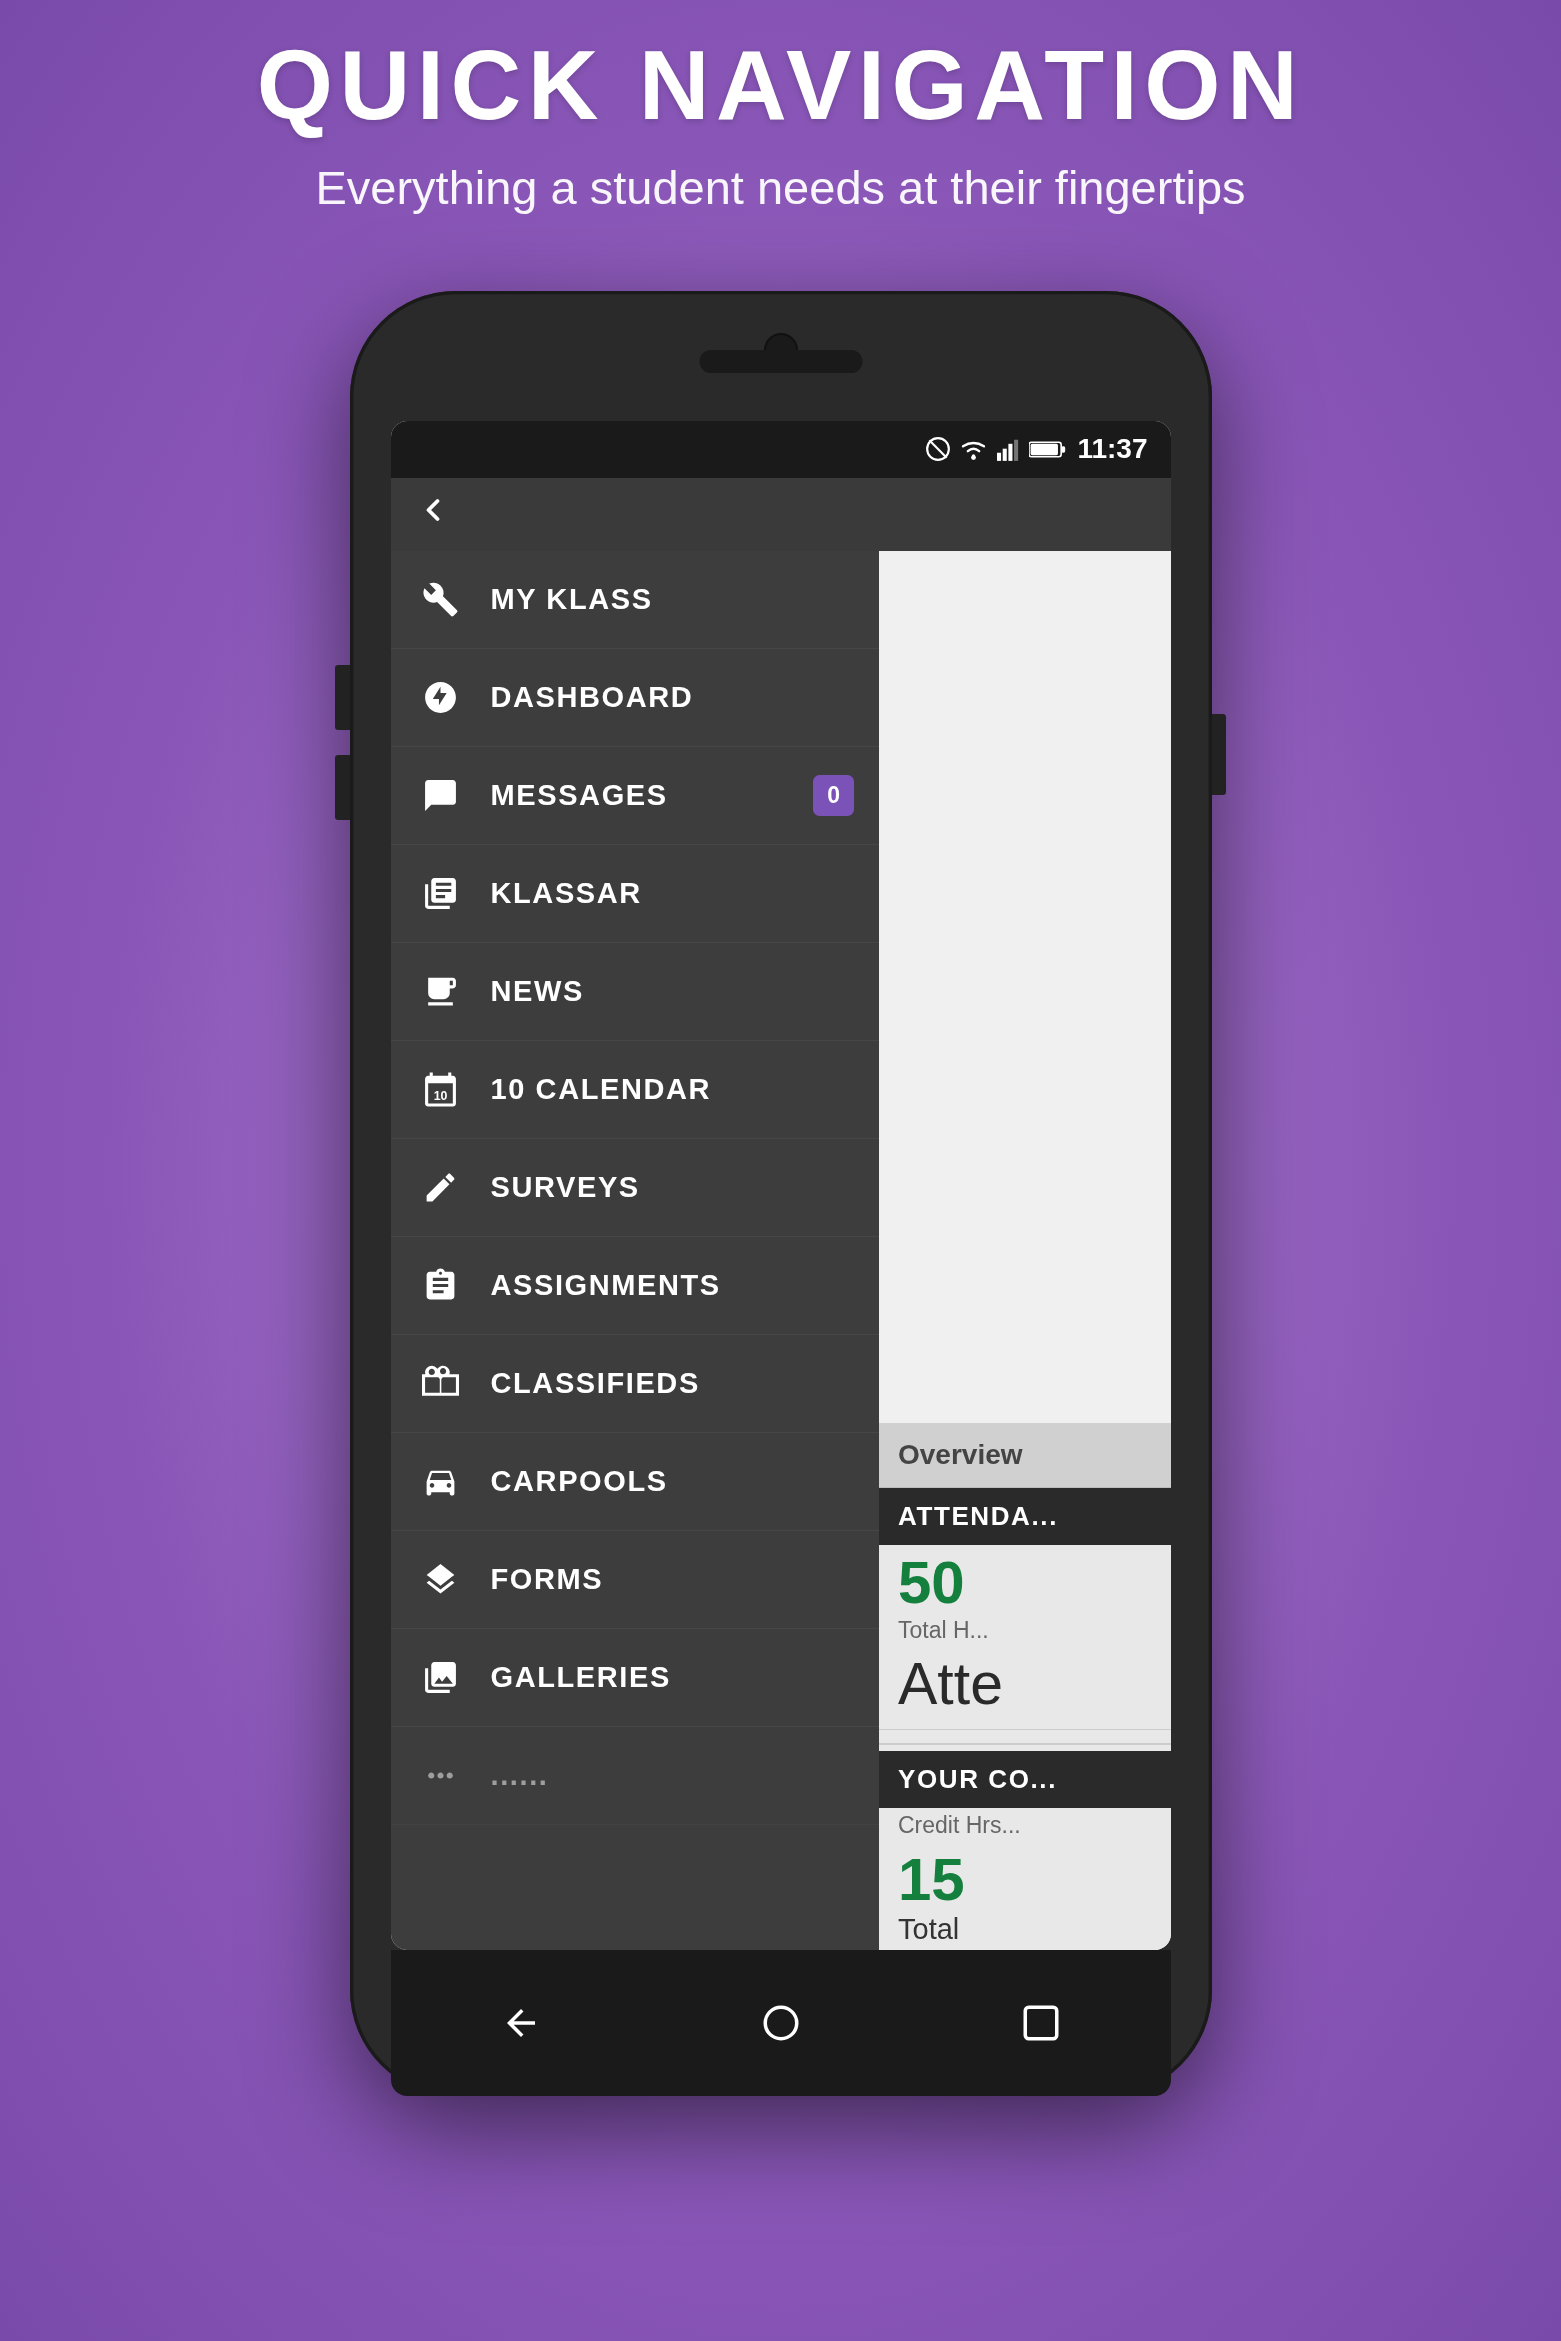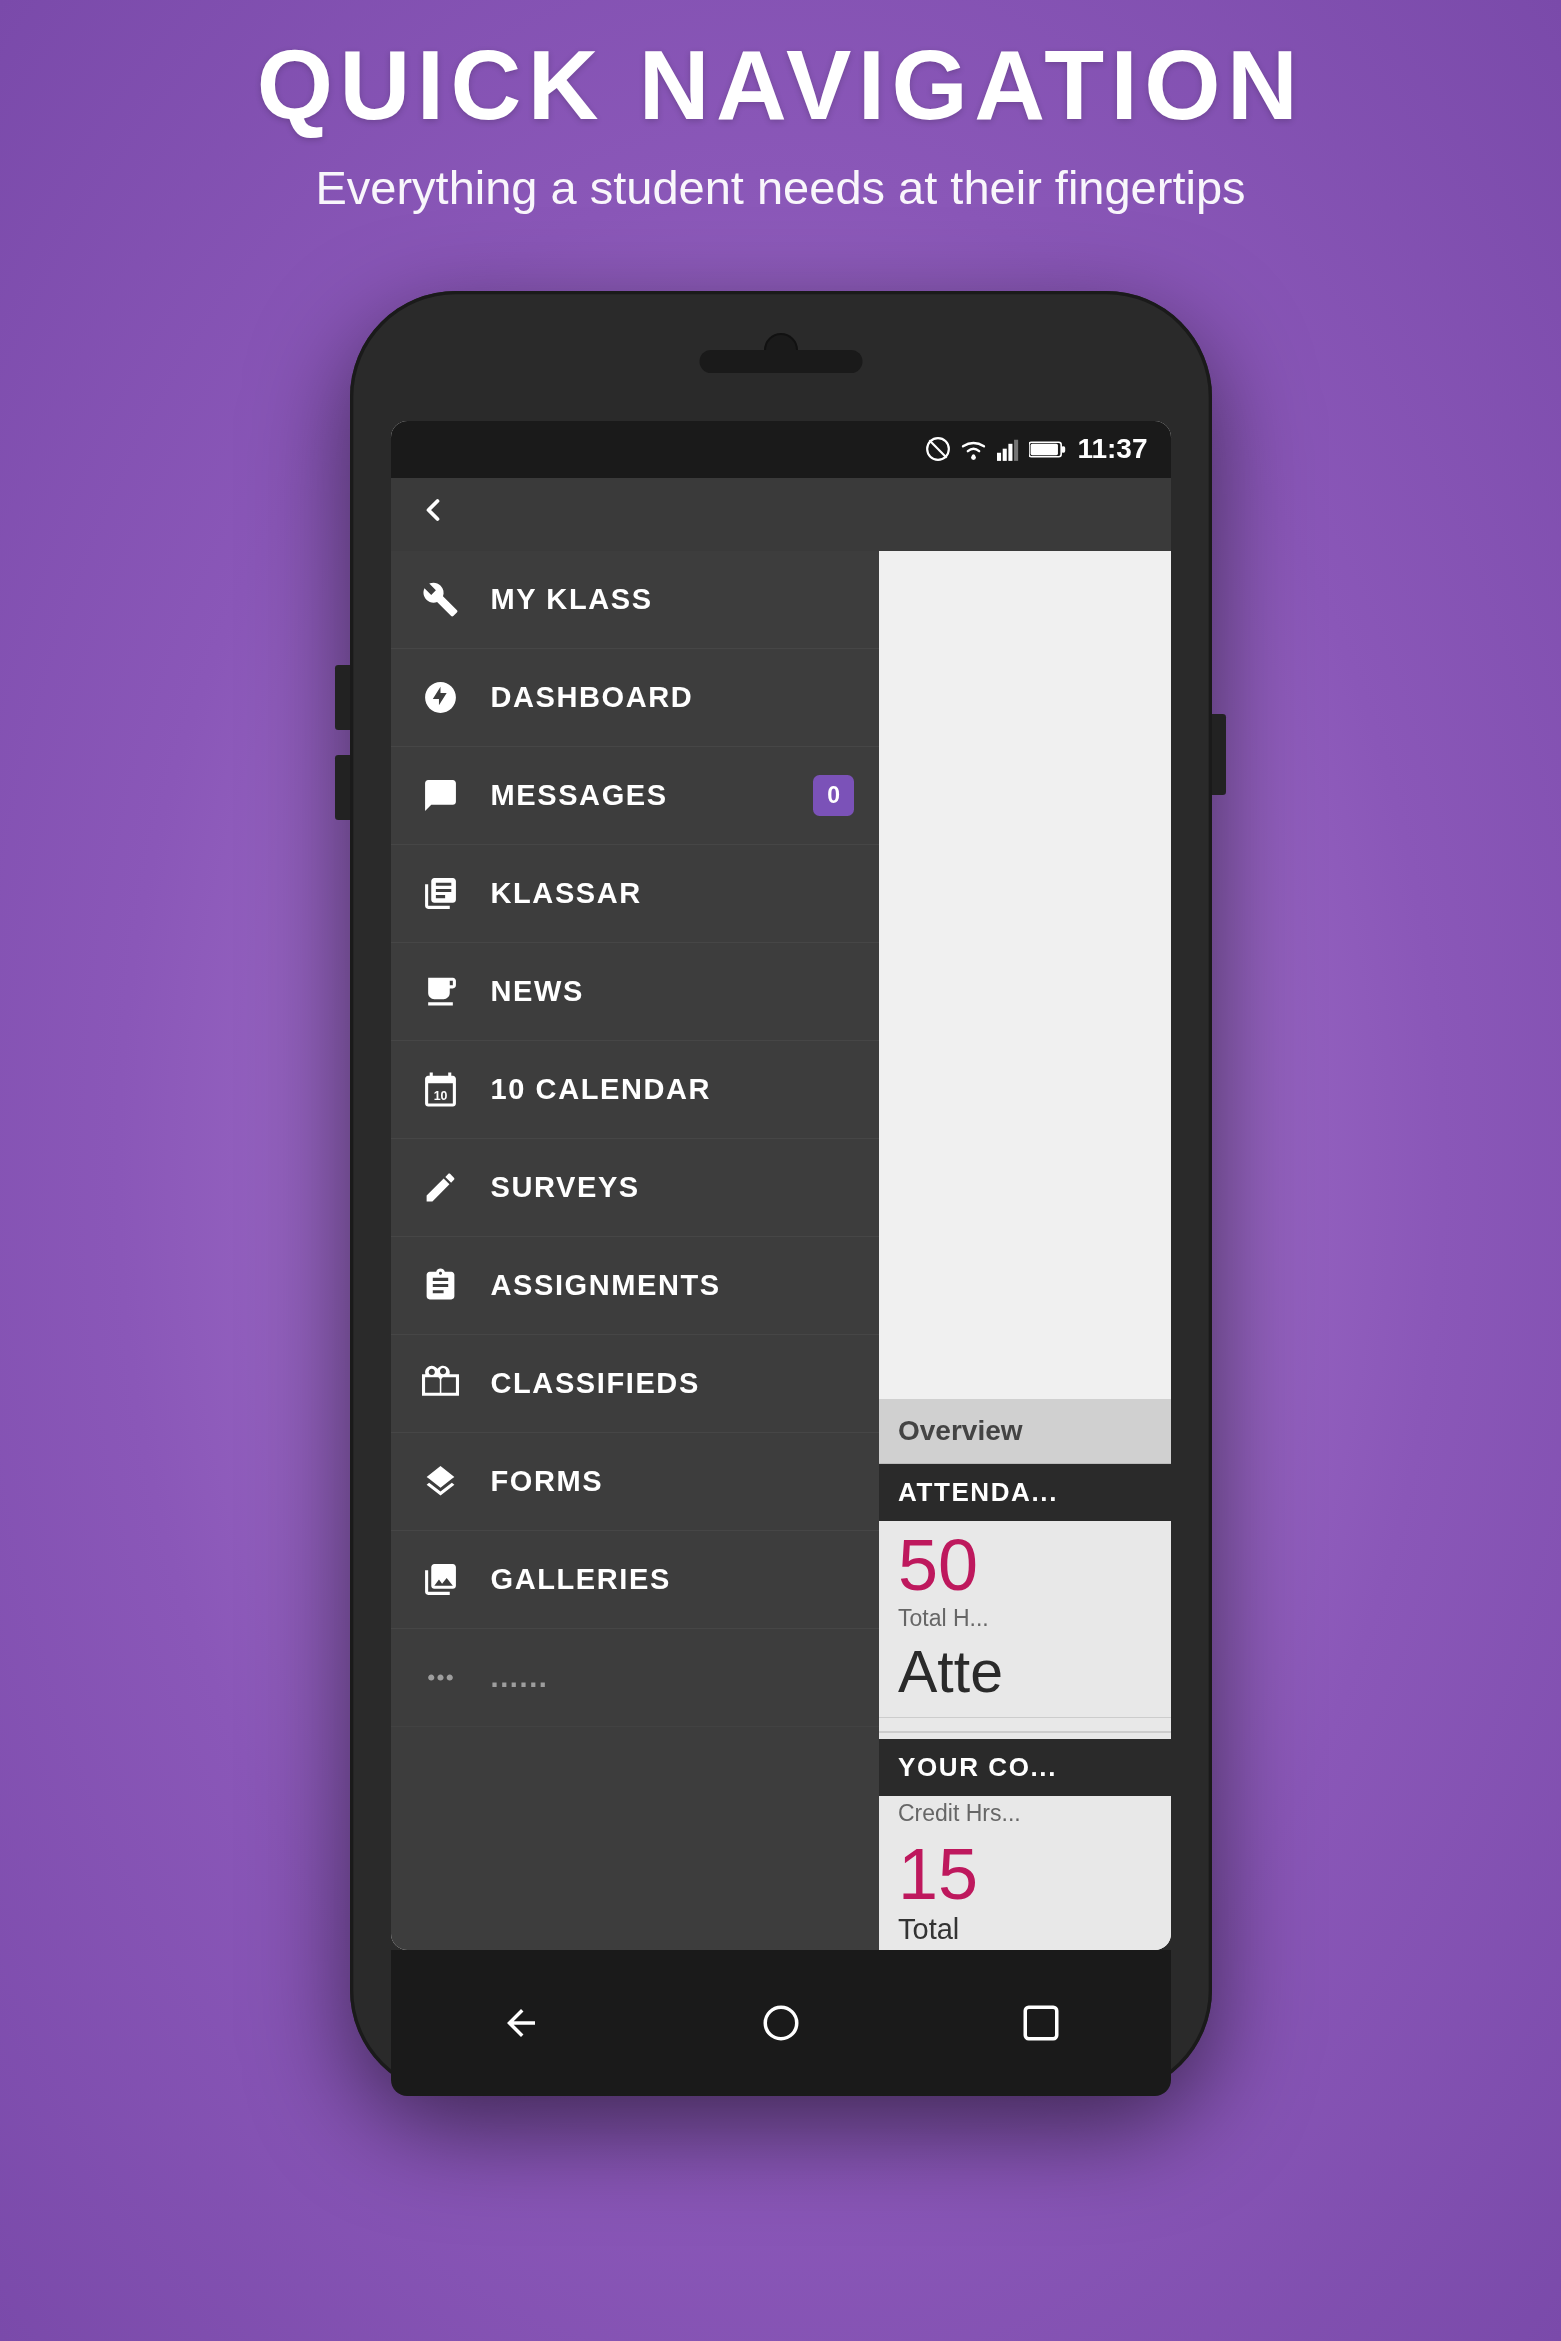--- a/index.html
+++ b/index.html
@@ -253,23 +253,23 @@
     .section-header {
       background: #2a2a2a;
       color: white;
       font-size: 26px;
       font-weight: 700;
       letter-spacing: 1.6px;
       padding: 13px 19.5px;
     }
 
     .section-value {
-      font-size: 72px;
-      font-weight: 400;
-      color: #be185d;
+      font-size: 60px;
+      font-weight: 700;
+      color: #15803d;
       padding: 8.1px 19.5px 0;
       line-height: 1;
     }
 
     .section-label {
       font-size: 23px;
       color: #666;
       padding: 3.3px 19.5px;
     }
 
@@ -450,20 +450,28 @@
 
         <div class="nav-item">
           <div class="nav-icon">
             <svg viewBox="0 0 24 24" fill="white">
               <path d="M20 6h-2.18c.07-.44.18-.88.18-1.34C18 2.54 15.96.5 13.66.5c-1.05 0-2.04.43-2.78 1.13L10 2.5l-.88-.87A3.85 3.85 0 006.34.5C4.04.5 2 2.54 2 4.66c0 .47.11.9.18 1.34H0v14h24V6h-4zm-6.34-4c1.1 0 2 .9 2 2s-.9 2-2 2-2-.9-2-2 .9-2 2-2zM6.34 2.5c1.1 0 2 .9 2 2s-.9 2-2 2-2-.9-2-2 .9-2 2-2zM22 18H2V8h8.54c.28.4.62.75 1 1.05V18h1v-8.95c.38-.29.72-.65 1-1.05H22v10z"></path>
             </svg>
           </div>
           <span class="nav-label">CLASSIFIEDS</span>
         </div>
 
+        <div class="nav-item">
+          <div class="nav-icon">
+            <svg viewBox="0 0 24 24" fill="white">
+              <path d="M18.92 6.01C18.72 5.42 18.16 5 17.5 5h-11c-.66 0-1.21.42-1.42 1.01L3 12v8c0 .55.45 1 1 1h1c.55 0 1-.45 1-1v-1h12v1c0 .55.45 1 1 1h1c.55 0 1-.45 1-1v-8l-2.08-5.99zM6.5 16c-.83 0-1.5-.67-1.5-1.5S5.67 13 6.5 13s1.5.67 1.5 1.5S7.33 16 6.5 16zm11 0c-.83 0-1.5-.67-1.5-1.5s.67-1.5 1.5-1.5 1.5.67 1.5 1.5-.67 1.5-1.5 1.5zM5 11l1.5-4.5h11L19 11H5z"></path>
+            </svg>
+          </div>
+          <span class="nav-label">CARPOOLS</span>
+        </div>
 
         <div class="nav-item">
           <div class="nav-icon">
             <svg viewBox="0 0 24 24" fill="white">
               <path d="M11.99 18.54l-7.37-5.73L3 14.07l9 7 9-7-1.63-1.27-7.38 5.74zM12 16l7.36-5.73L21 9l-9-7-9 7 1.63 1.27L12 16z"></path>
             </svg>
           </div>
           <span class="nav-label">FORMS</span>
         </div>
 

